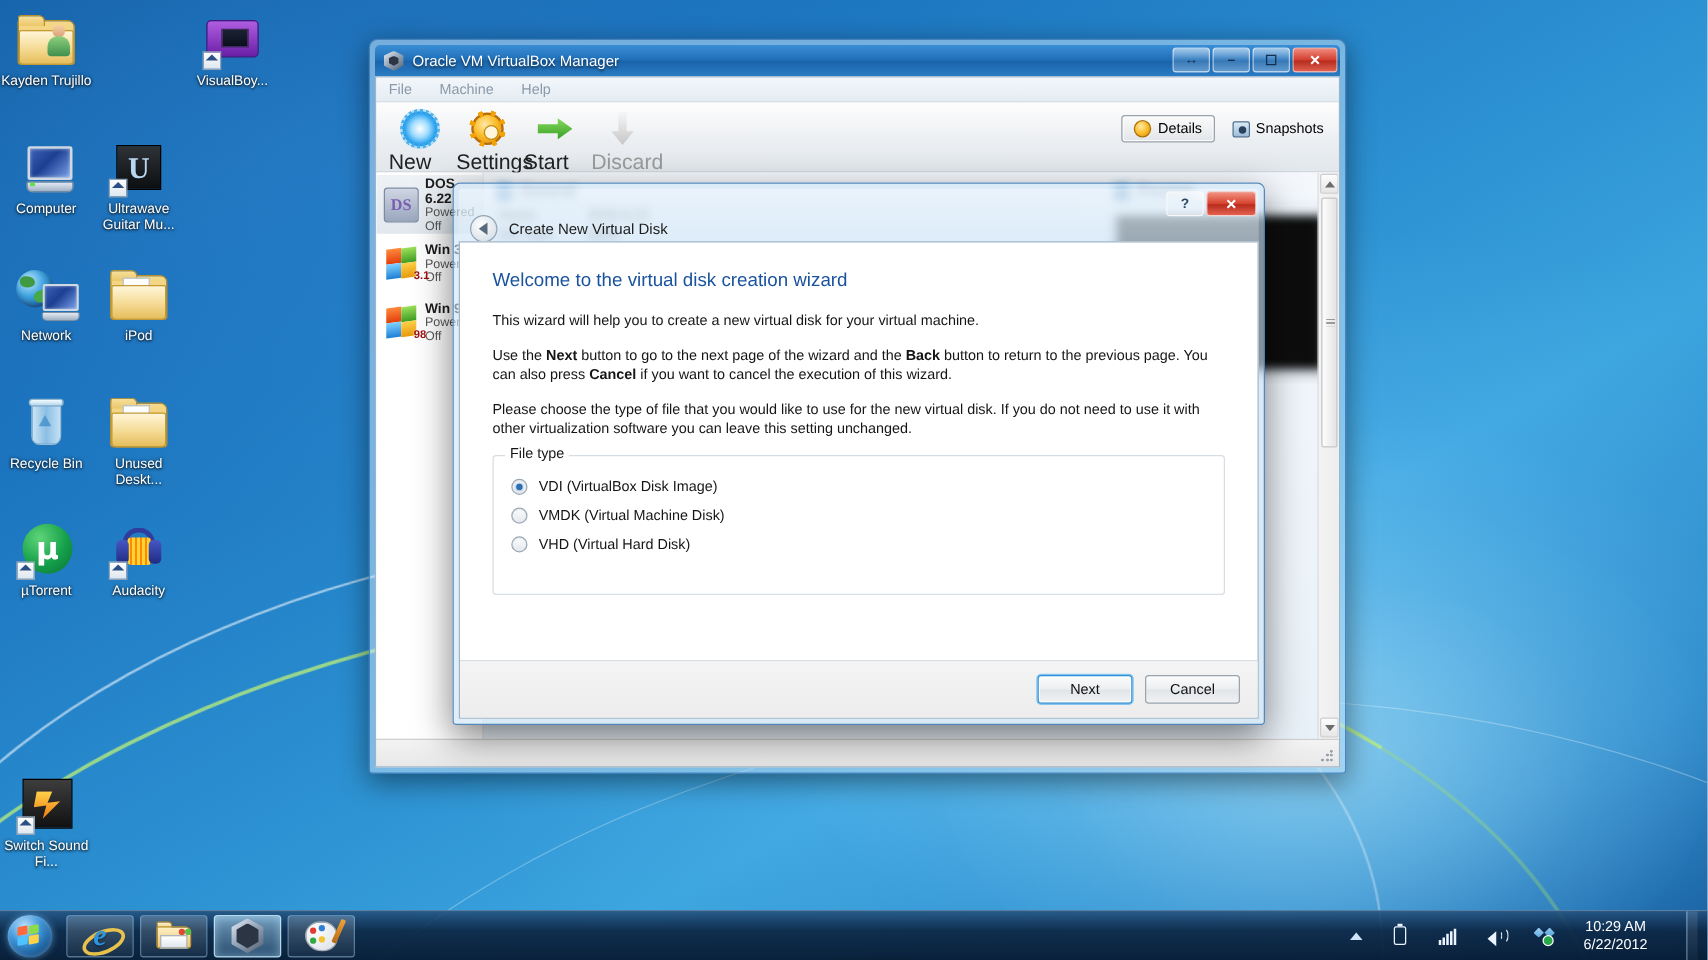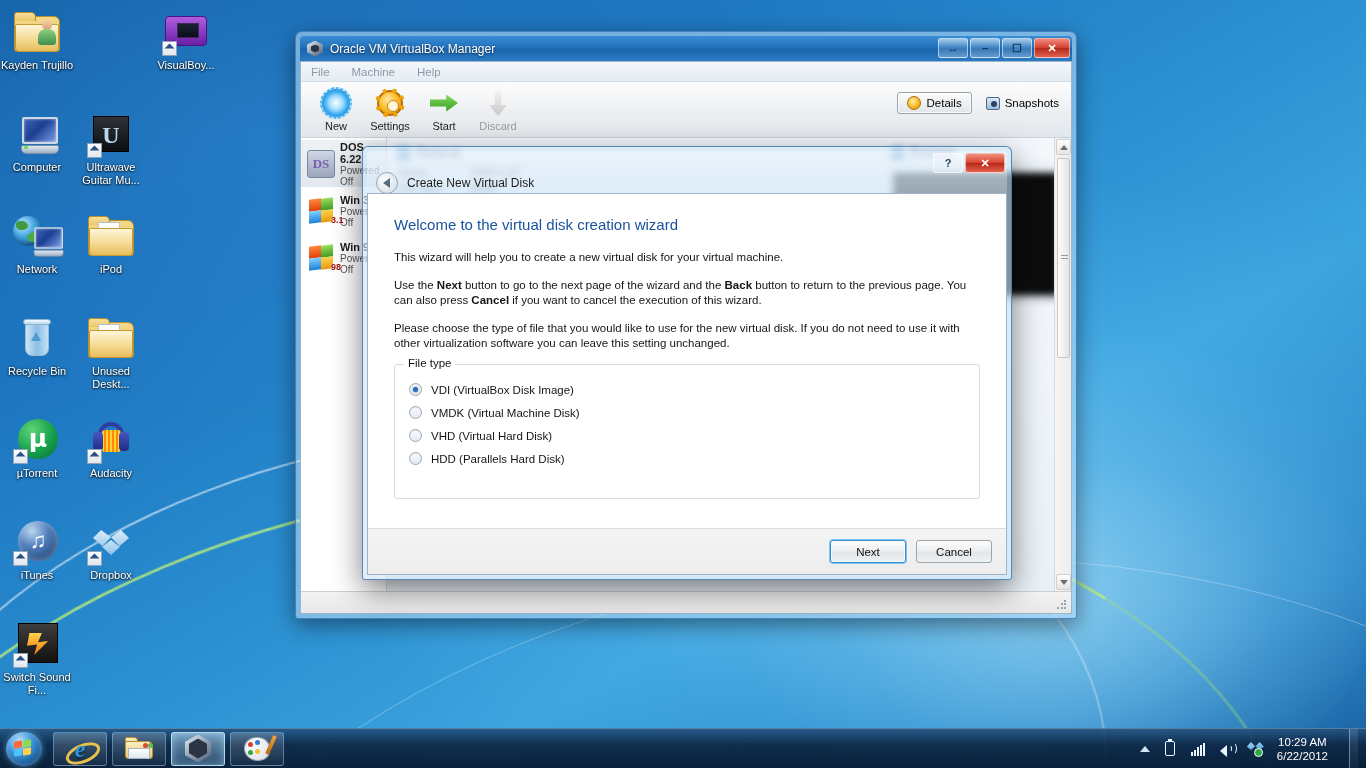--- a/index.html
+++ b/index.html
@@ -319,21 +319,21 @@
     border-bottom:1px solid #d2dce6;
     display:flex; align-items:center; padding-left:10px; gap:22px;
     font-size:11.5px; color:#8b9aa8;
   }
   #vbox-toolbar {
     height:56px; background: linear-gradient(#fdfdfd,#eceff2 55%,#e2e7ec);
     border-bottom:1px solid #c8d2db; position:relative;
     display:flex; align-items:flex-start; padding:5px 0 0 10px; gap:4px;
   }
   .tbtn {
-    width:50px; text-align:center; font-size:11px; color:#222; cursor:default;
+    width:50px; font-size:17px; color:#222; cursor:default;
   }
   .tbtn.disabled { color:#9a9a9a; }
   .tbtn .ti { width:32px;height:32px;margin:0 auto 1px auto; position:relative; }
 
   .i-new {
     position:absolute; inset:2px; border-radius:50%;
     background: radial-gradient(circle at 50% 50%, #ffffff 0%, #9fdcff 35%, #2ea3ee 62%, #0a6fc0 100%);
     box-shadow: 0 0 0 2px rgba(120,200,245,0.5);
   }
   .i-new::after {
@@ -665,21 +665,21 @@
   .ic-paint .s3 { left:4px; top:13px; background:#2fa845; }
   .ic-paint .s4 { left:11px;top:12px; background:#f2c230; }
   .ic-paint .brush {
     position:absolute; right:-3px; top:-2px; width:4px; height:20px;
     background: linear-gradient(#f0a33a,#b86a12); transform: rotate(24deg); border-radius:1px;
   }
   
   .ic-vbox-tb { width:26px;height:28px; position:relative; }
 
   #tray {
-    margin-left:auto; display:flex; align-items:center; gap:13px;
+    margin-left:auto; display:flex; align-items:center; gap:23px;
     padding-right:8px; color:#eaf4ff; font-size:11px;
   }
   #tray .tri-up {
     width:0;height:0;border-left:5px solid transparent;border-right:5px solid transparent;
     border-bottom:6px solid #cfe4f7; cursor:default;
   }
   .tray-ico { width:15px; height:17px; position:relative; cursor:default; }
   .ic-battery {
     position:absolute; left:2px; top:1px; width:10px;height:15px;
     border:1.5px solid #eaf4ff; border-radius:2px;
@@ -849,39 +849,21 @@
             <div class="band"></div>
             <div class="wave"></div>
             <div class="cupL"></div>
             <div class="cupR"></div>
           </div>
         <div class="shortcut-arrow"></div>
       </div>
       <span class="lbl">Audacity</span>
     </div>
 
-    <div class="dicon" style="left:0px;top:518px">
-      <div class="glyph">
-        <div class="ic-itunes"></div>
-        <div class="shortcut-arrow"></div>
-      </div>
-      <span class="lbl">iTunes</span>
-    </div>
-
-    <div class="dicon" style="left:74px;top:518px">
-      <div class="glyph">
-        <div class="ic-dbx">
-            <i class="a"></i>
-            <i class="b"></i>
-            <i class="c"></i>
-          </div>
-        <div class="shortcut-arrow"></div>
-      </div>
-      <span class="lbl">Dropbox</span>
-    </div>
+
 
     <div class="dicon" style="left:0px;top:620px">
       <div class="glyph">
         <div class="ic-switch"></div>
         <div class="shortcut-arrow"></div>
       </div>
       <span class="lbl">Switch Sound Fi...</span>
     </div>
 
 
@@ -1070,24 +1052,20 @@
             <span>VDI (VirtualBox Disk Image)</span>
           </div>
           <div class="radio-row">
             <span class="radio"></span>
             <span>VMDK (Virtual Machine Disk)</span>
           </div>
           <div class="radio-row">
             <span class="radio"></span>
             <span>VHD (Virtual Hard Disk)</span>
           </div>
-          <div class="radio-row">
-            <span class="radio"></span>
-            <span>HDD (Parallels Hard Disk)</span>
-          </div>
         </div>
       </div>
 
       <div id="wz-footer">
         <div class="wz-push default">Next</div>
         <div class="wz-push">Cancel</div>
       </div>
     </div>
   </div>
 

